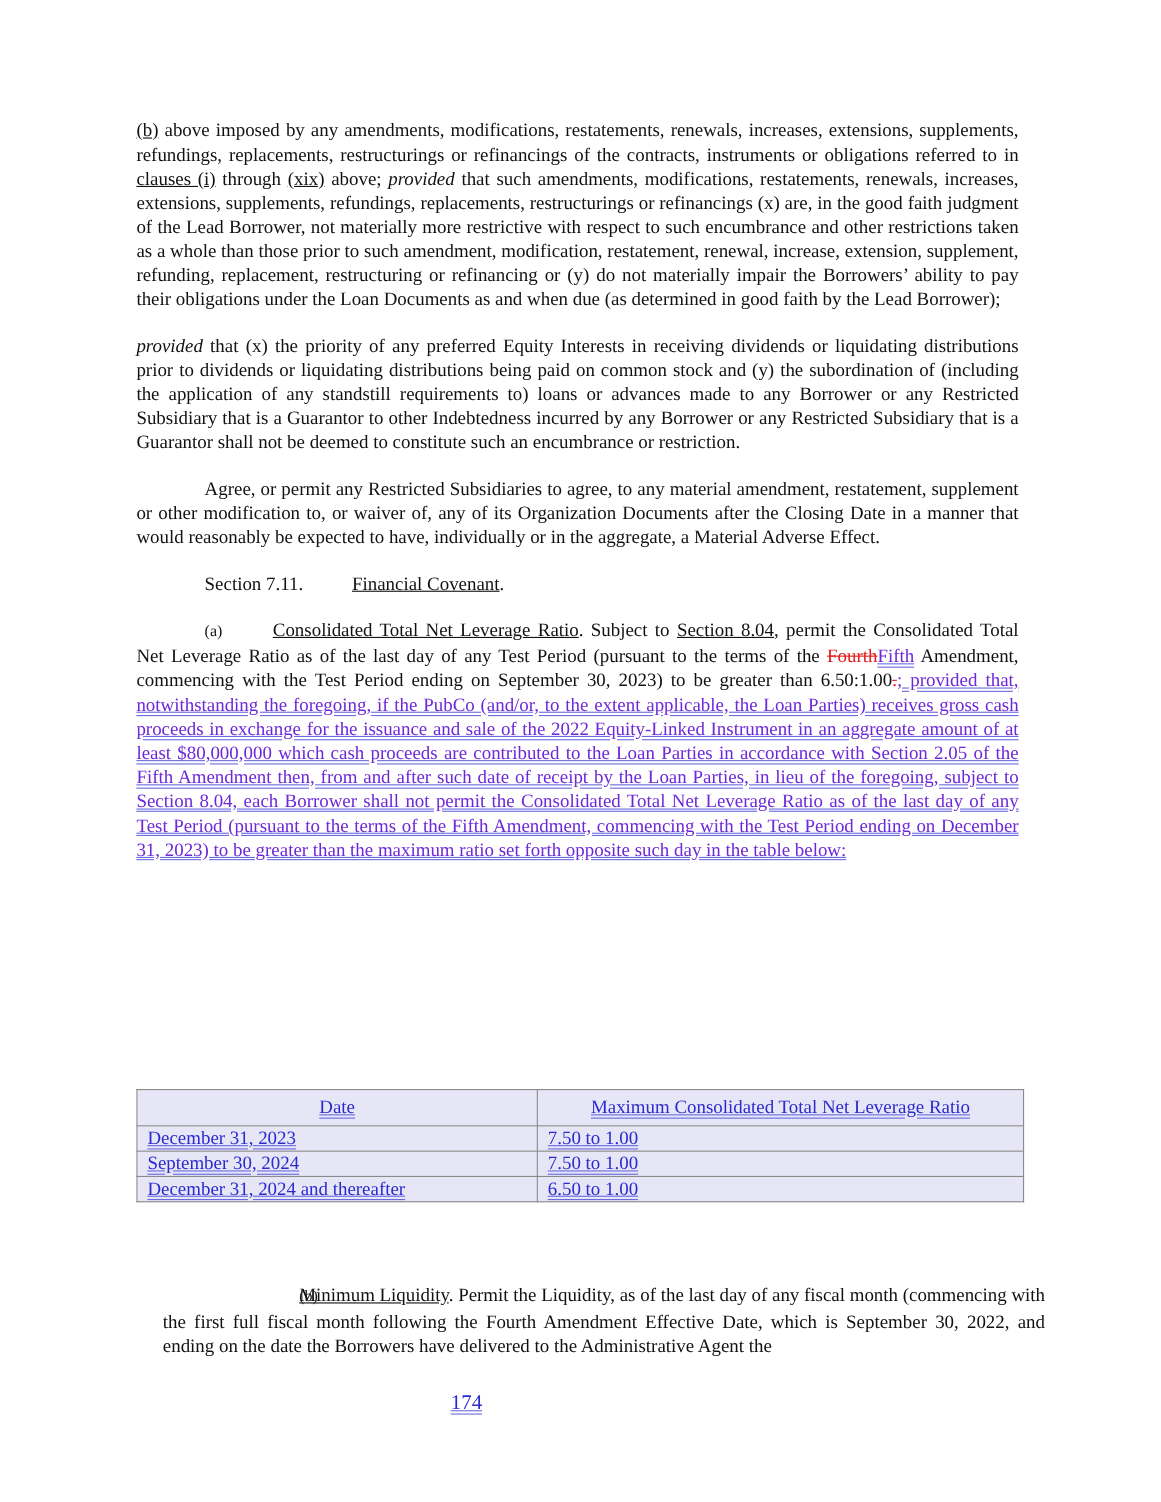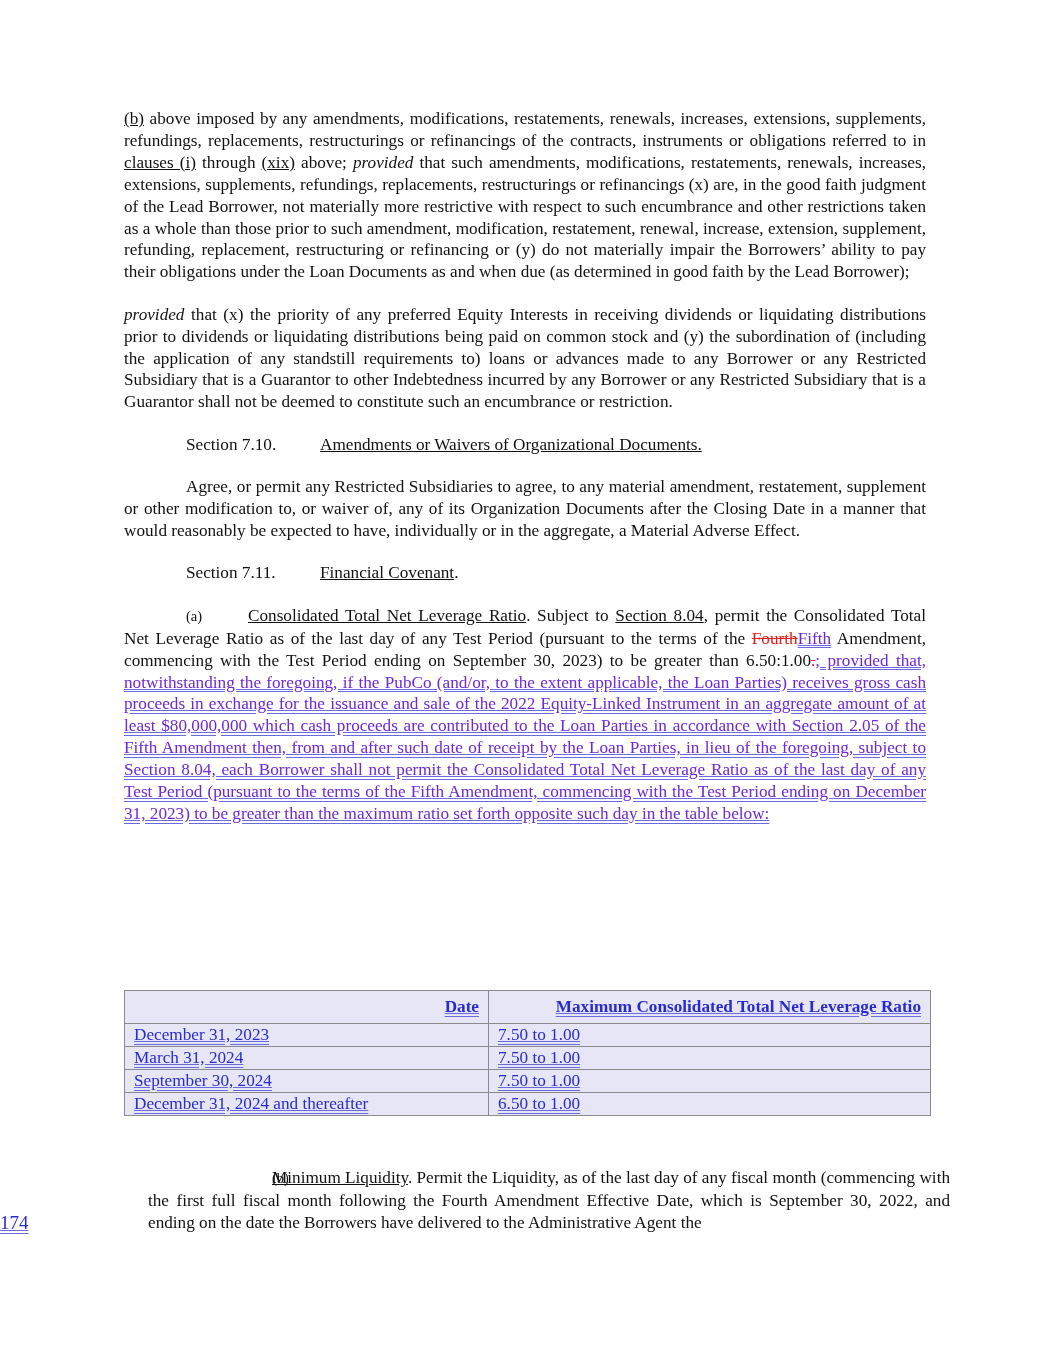--- a/index.html
+++ b/index.html
@@ -14,57 +14,52 @@
   .heading { padding-left: 62px; margin-bottom: 20.5px; }
   .heading .num { display: inline-block; width: 134px; }
   .ins { color: #6d28d9; text-decoration: underline double; text-decoration-color: #6a6ae0; }
   .del { color: #e02020; text-decoration: line-through; }
   .small { font-size: 14.5px; }
   .sub { display: inline-block; width: 62px; }
   table.ratio { position: absolute; left: 124px; top: 990px; width: 807px; border-collapse: collapse;
                 font-size: 17.2px; line-height: 20px; }
   table.ratio td, table.ratio th { border: 1px solid #8a8a8a; background: #e6e6f6; padding: 1px 9px;
                 font-weight: normal; color: #2a2ad0; }
-  table.ratio th { height: 30px; text-align: right; font-weight: bold; }
+  table.ratio th { height: 30px; text-align: center; }
   table.ratio td.c { text-align: left; }
   table.ratio span { text-decoration: underline double; text-decoration-color: #6a6ae0; }
   .tail { position: absolute; left: 124px; top: 1167px; width: 802px; font-size: 17.2px; line-height: 21.9px; margin-left: 24px; }
-  .pagenum { position: absolute; top: 1212px; left: 0; width: 848px; text-align: left; font-size: 19px;
+  .pagenum { position: absolute; top: 1265px; left: 0; width: 848px; text-align: center; font-size: 19px;
              color: #2a2ad0; }
   .pagenum span { text-decoration: underline double; text-decoration-color: #6a6ae0; }
 </style>
 </head>
 <body>
 
 <div class="page">
   <p class="para"><span class="u">(b)</span><span> above imposed by any amendments, modifications, restatements, renewals, increases, extensions, supplements, refundings, replacements, restructurings or refinancings of the contracts, instruments or obligations referred to in </span><span class="u">clauses (i)</span><span> through </span><span class="u">(xix)</span><span> above; </span><i>provided</i><span> that such amendments, modifications, restatements, renewals, increases, extensions, supplements, refundings, replacements, restructurings or refinancings (x) are, in the good faith judgment of the Lead Borrower, not materially more restrictive with respect to such encumbrance and other restrictions taken as a whole than those prior to such amendment, modification, restatement, renewal, increase, extension, supplement, refunding, replacement, restructuring or refinancing or (y) do not materially impair the Borrowers’ ability to pay their obligations under the Loan Documents as and when due (as determined in good faith by the Lead Borrower);</span></p>
 
   <p class="para"><i>provided</i><span> that (x) the priority of any preferred Equity Interests in receiving dividends or liquidating distributions prior to dividends or liquidating distributions being paid on common stock and (y) the subordination of (including the application of any standstill requirements to) loans or advances made to any Borrower or any Restricted Subsidiary that is a Guarantor to other Indebtedness incurred by any Borrower or any Restricted Subsidiary that is a Guarantor shall not be deemed to constitute such an encumbrance or restriction.</span></p>
 
-  <p class="heading"><span class="num">Section 7.10.</span><span class="u">Amendments or Waivers of Organizational Documents.</span></p>
 
   <p class="para ind">Agree, or permit any Restricted Subsidiaries to agree, to any material amendment, restatement, supplement or other modification to, or waiver of, any of its Organization Documents after the Closing Date in a manner that would reasonably be expected to have, individually or in the aggregate, a Material Adverse Effect.</p>
 
   <p class="heading"><span class="num">Section 7.11.</span><span class="u">Financial Covenant</span><span>.</span></p>
 
   <p class="ind"><span class="sub small" style="text-indent:0">(a)</span><span class="u">Consolidated Total Net Leverage Ratio</span><span>. Subject to </span><span class="u">Section 8.04</span><span>, permit the Consolidated Total Net Leverage Ratio as of the last day of any Test Period (pursuant to the terms of the </span><span class="del">Fourth</span><span class="ins">Fifth</span><span> Amendment, commencing with the Test Period ending on September 30, 2023) to be greater than 6.50:1.00</span><span class="del">.</span><span class="ins">; provided that, notwithstanding the foregoing, if the PubCo (and/or, to the extent applicable, the Loan Parties) receives gross cash proceeds in exchange for the issuance and sale of the 2022 Equity-Linked Instrument in an aggregate amount of at least $80,000,000 which cash proceeds are contributed to the Loan Parties in accordance with Section 2.05 of the Fifth Amendment then, from and after such date of receipt by the Loan Parties, in lieu of the foregoing, subject to Section 8.04, each Borrower shall not permit the Consolidated Total Net Leverage Ratio as of the last day of any Test Period (pursuant to the terms of the Fifth Amendment, commencing with the Test Period ending on December 31, 2023) to be greater than the maximum ratio set forth opposite such day in the table below:</span></p>
 </div>
 
 <table class="ratio">
   <tbody>
       <tr>
     <th style="width:345px"><span>Date</span></th>
     <th><span>Maximum Consolidated Total Net Leverage Ratio</span></th>
   </tr>
   <tr>
     <td><span>December 31, 2023</span></td>
-    <td class="c"><span>7.50 to 1.00</span></td>
-  </tr>
-  <tr>
-    <td><span>March 31, 2024</span></td>
     <td class="c"><span>7.50 to 1.00</span></td>
   </tr>
   <tr>
     <td><span>September 30, 2024</span></td>
     <td class="c"><span>7.50 to 1.00</span></td>
   </tr>
   <tr>
     <td><span>December 31, 2024 and thereafter</span></td>
     <td class="c"><span>6.50 to 1.00</span></td>
   </tr>

